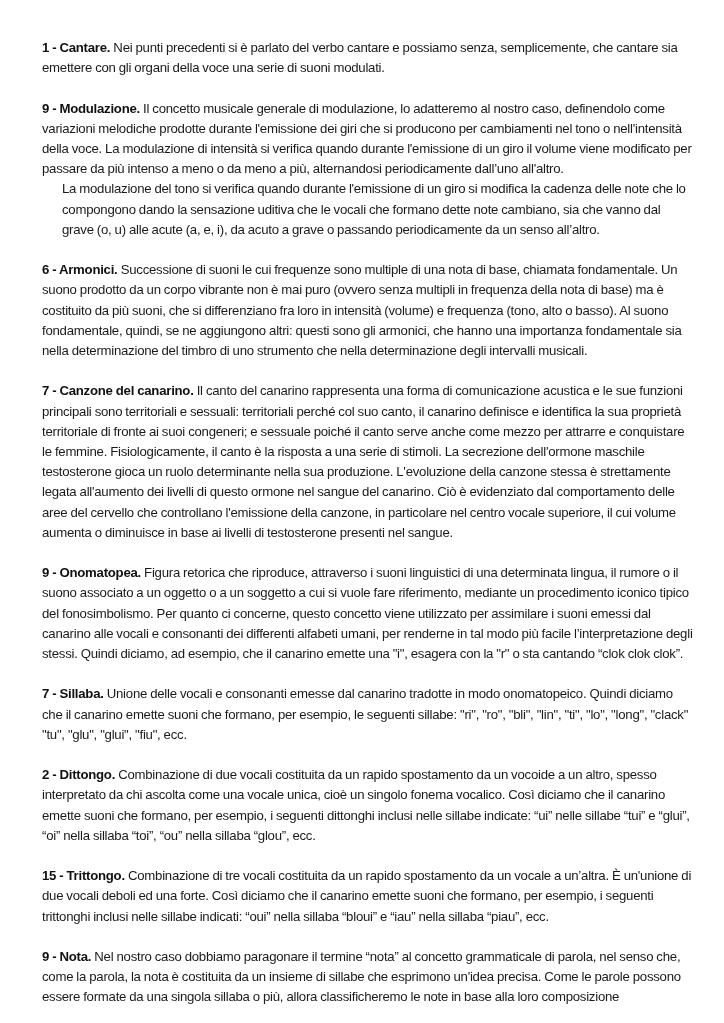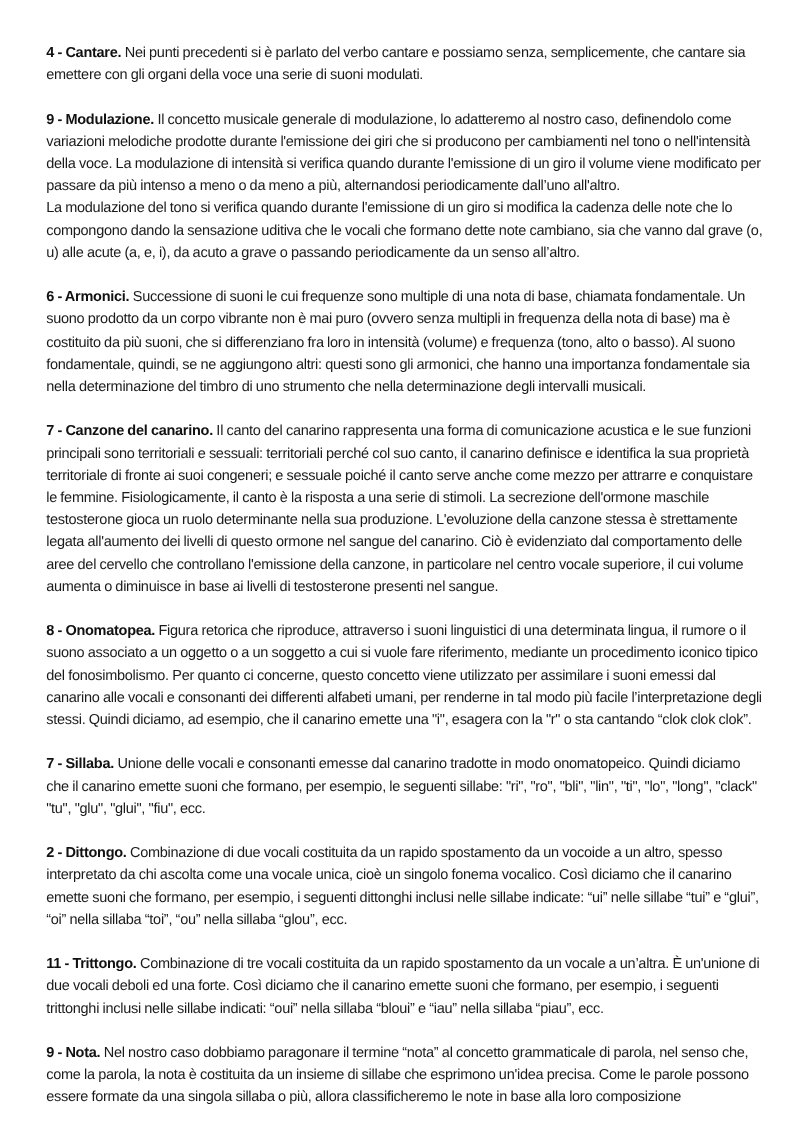--- a/index.html
+++ b/index.html
@@ -28,65 +28,66 @@
     .para {
       margin: 0 0 20.2px 0;
       text-align: left;
     }
     .para .term {
       font-weight: bold;
       color: #111;
     }
     .line-break {
       display: block;
+      margin-left: 20px;
     }
   </style>
 </head>
 <body>
 
 <div class="page">
 
   <p class="para">
-    <span class="term">4 - Cantare.</span>
+    <span class="term">1 - Cantare.</span>
     <span>Nei punti precedenti si è parlato del verbo cantare e possiamo senza, semplicemente, che cantare sia emettere con gli organi della voce una serie di suoni modulati.</span>
   </p>
 
   <p class="para">
     <span class="term">9 - Modulazione.</span>
     <span>Il concetto musicale generale di modulazione, lo adatteremo al nostro caso, definendolo come variazioni melodiche prodotte durante l'emissione dei giri che si producono per cambiamenti nel tono o nell'intensità della voce. La modulazione di intensità si verifica quando durante l'emissione di un giro il volume viene modificato per passare da più intenso a meno o da meno a più, alternandosi periodicamente dall’uno all'altro.</span>
     <span class="line-break">La modulazione del tono si verifica quando durante l'emissione di un giro si modifica la cadenza delle note che lo compongono dando la sensazione uditiva che le vocali che formano dette note cambiano, sia che vanno dal grave (o, u) alle acute (a, e, i), da acuto a grave o passando periodicamente da un senso all’altro.</span>
   </p>
 
   <p class="para">
     <span class="term">6 - Armonici.</span>
     <span>Successione di suoni le cui frequenze sono multiple di una nota di base, chiamata fondamentale. Un suono prodotto da un corpo vibrante non è mai puro (ovvero senza multipli in frequenza della nota di base) ma è costituito da più suoni, che si differenziano fra loro in intensità (volume) e frequenza (tono, alto o basso). Al suono fondamentale, quindi, se ne aggiungono altri: questi sono gli armonici, che hanno una importanza fondamentale sia nella determinazione del timbro di uno strumento che nella determinazione degli intervalli musicali.</span>
   </p>
 
   <p class="para">
     <span class="term">7 - Canzone del canarino.</span>
     <span>Il canto del canarino rappresenta una forma di comunicazione acustica e le sue funzioni principali sono territoriali e sessuali: territoriali perché col suo canto, il canarino definisce e identifica la sua proprietà territoriale di fronte ai suoi congeneri; e sessuale poiché il canto serve anche come mezzo per attrarre e conquistare le femmine. Fisiologicamente, il canto è la risposta a una serie di stimoli. La secrezione dell'ormone maschile testosterone gioca un ruolo determinante nella sua produzione. L'evoluzione della canzone stessa è strettamente legata all'aumento dei livelli di questo ormone nel sangue del canarino. Ciò è evidenziato dal comportamento delle aree del cervello che controllano l'emissione della canzone, in particolare nel centro vocale superiore, il cui volume aumenta o diminuisce in base ai livelli di testosterone presenti nel sangue.</span>
   </p>
 
   <p class="para">
-    <span class="term">8 - Onomatopea.</span>
+    <span class="term">9 - Onomatopea.</span>
     <span>Figura retorica che riproduce, attraverso i suoni linguistici di una determinata lingua, il rumore o il suono associato a un oggetto o a un soggetto a cui si vuole fare riferimento, mediante un procedimento iconico tipico del fonosimbolismo. Per quanto ci concerne, questo concetto viene utilizzato per assimilare i suoni emessi dal canarino alle vocali e consonanti dei differenti alfabeti umani, per renderne in tal modo più facile l’interpretazione degli stessi. Quindi diciamo, ad esempio, che il canarino emette una "i", esagera con la "r" o sta cantando “clok clok clok”.</span>
   </p>
 
   <p class="para">
     <span class="term">7 - Sillaba.</span>
     <span>Unione delle vocali e consonanti emesse dal canarino tradotte in modo onomatopeico. Quindi diciamo che il canarino emette suoni che formano, per esempio, le seguenti sillabe: "ri", "ro", "bli", "lin", "ti", "lo", "long", "clack" "tu", "glu", "glui", "fiu", ecc.</span>
   </p>
 
   <p class="para">
     <span class="term">2 - Dittongo.</span>
     <span>Combinazione di due vocali costituita da un rapido spostamento da un vocoide a un altro, spesso interpretato da chi ascolta come una vocale unica, cioè un singolo fonema vocalico. Così diciamo che il canarino emette suoni che formano, per esempio, i seguenti dittonghi inclusi nelle sillabe indicate: “ui” nelle sillabe “tui” e “glui”, “oi” nella sillaba “toi”, “ou” nella sillaba “glou”, ecc.</span>
   </p>
 
   <p class="para">
-    <span class="term">11 - Trittongo.</span>
+    <span class="term">15 - Trittongo.</span>
     <span>Combinazione di tre vocali costituita da un rapido spostamento da un vocale a un’altra. È un'unione di due vocali deboli ed una forte. Così diciamo che il canarino emette suoni che formano, per esempio, i seguenti trittonghi inclusi nelle sillabe indicati: “oui” nella sillaba “bloui” e “iau” nella sillaba “piau”, ecc.</span>
   </p>
 
   <p class="para">
     <span class="term">9 - Nota.</span>
     <span>Nel nostro caso dobbiamo paragonare il termine “nota” al concetto grammaticale di parola, nel senso che, come la parola, la nota è costituita da un insieme di sillabe che esprimono un'idea precisa. Come le parole possono essere formate da una singola sillaba o più, allora classificheremo le note in base alla loro composizione</span>
   </p>
 
 </div>
 

